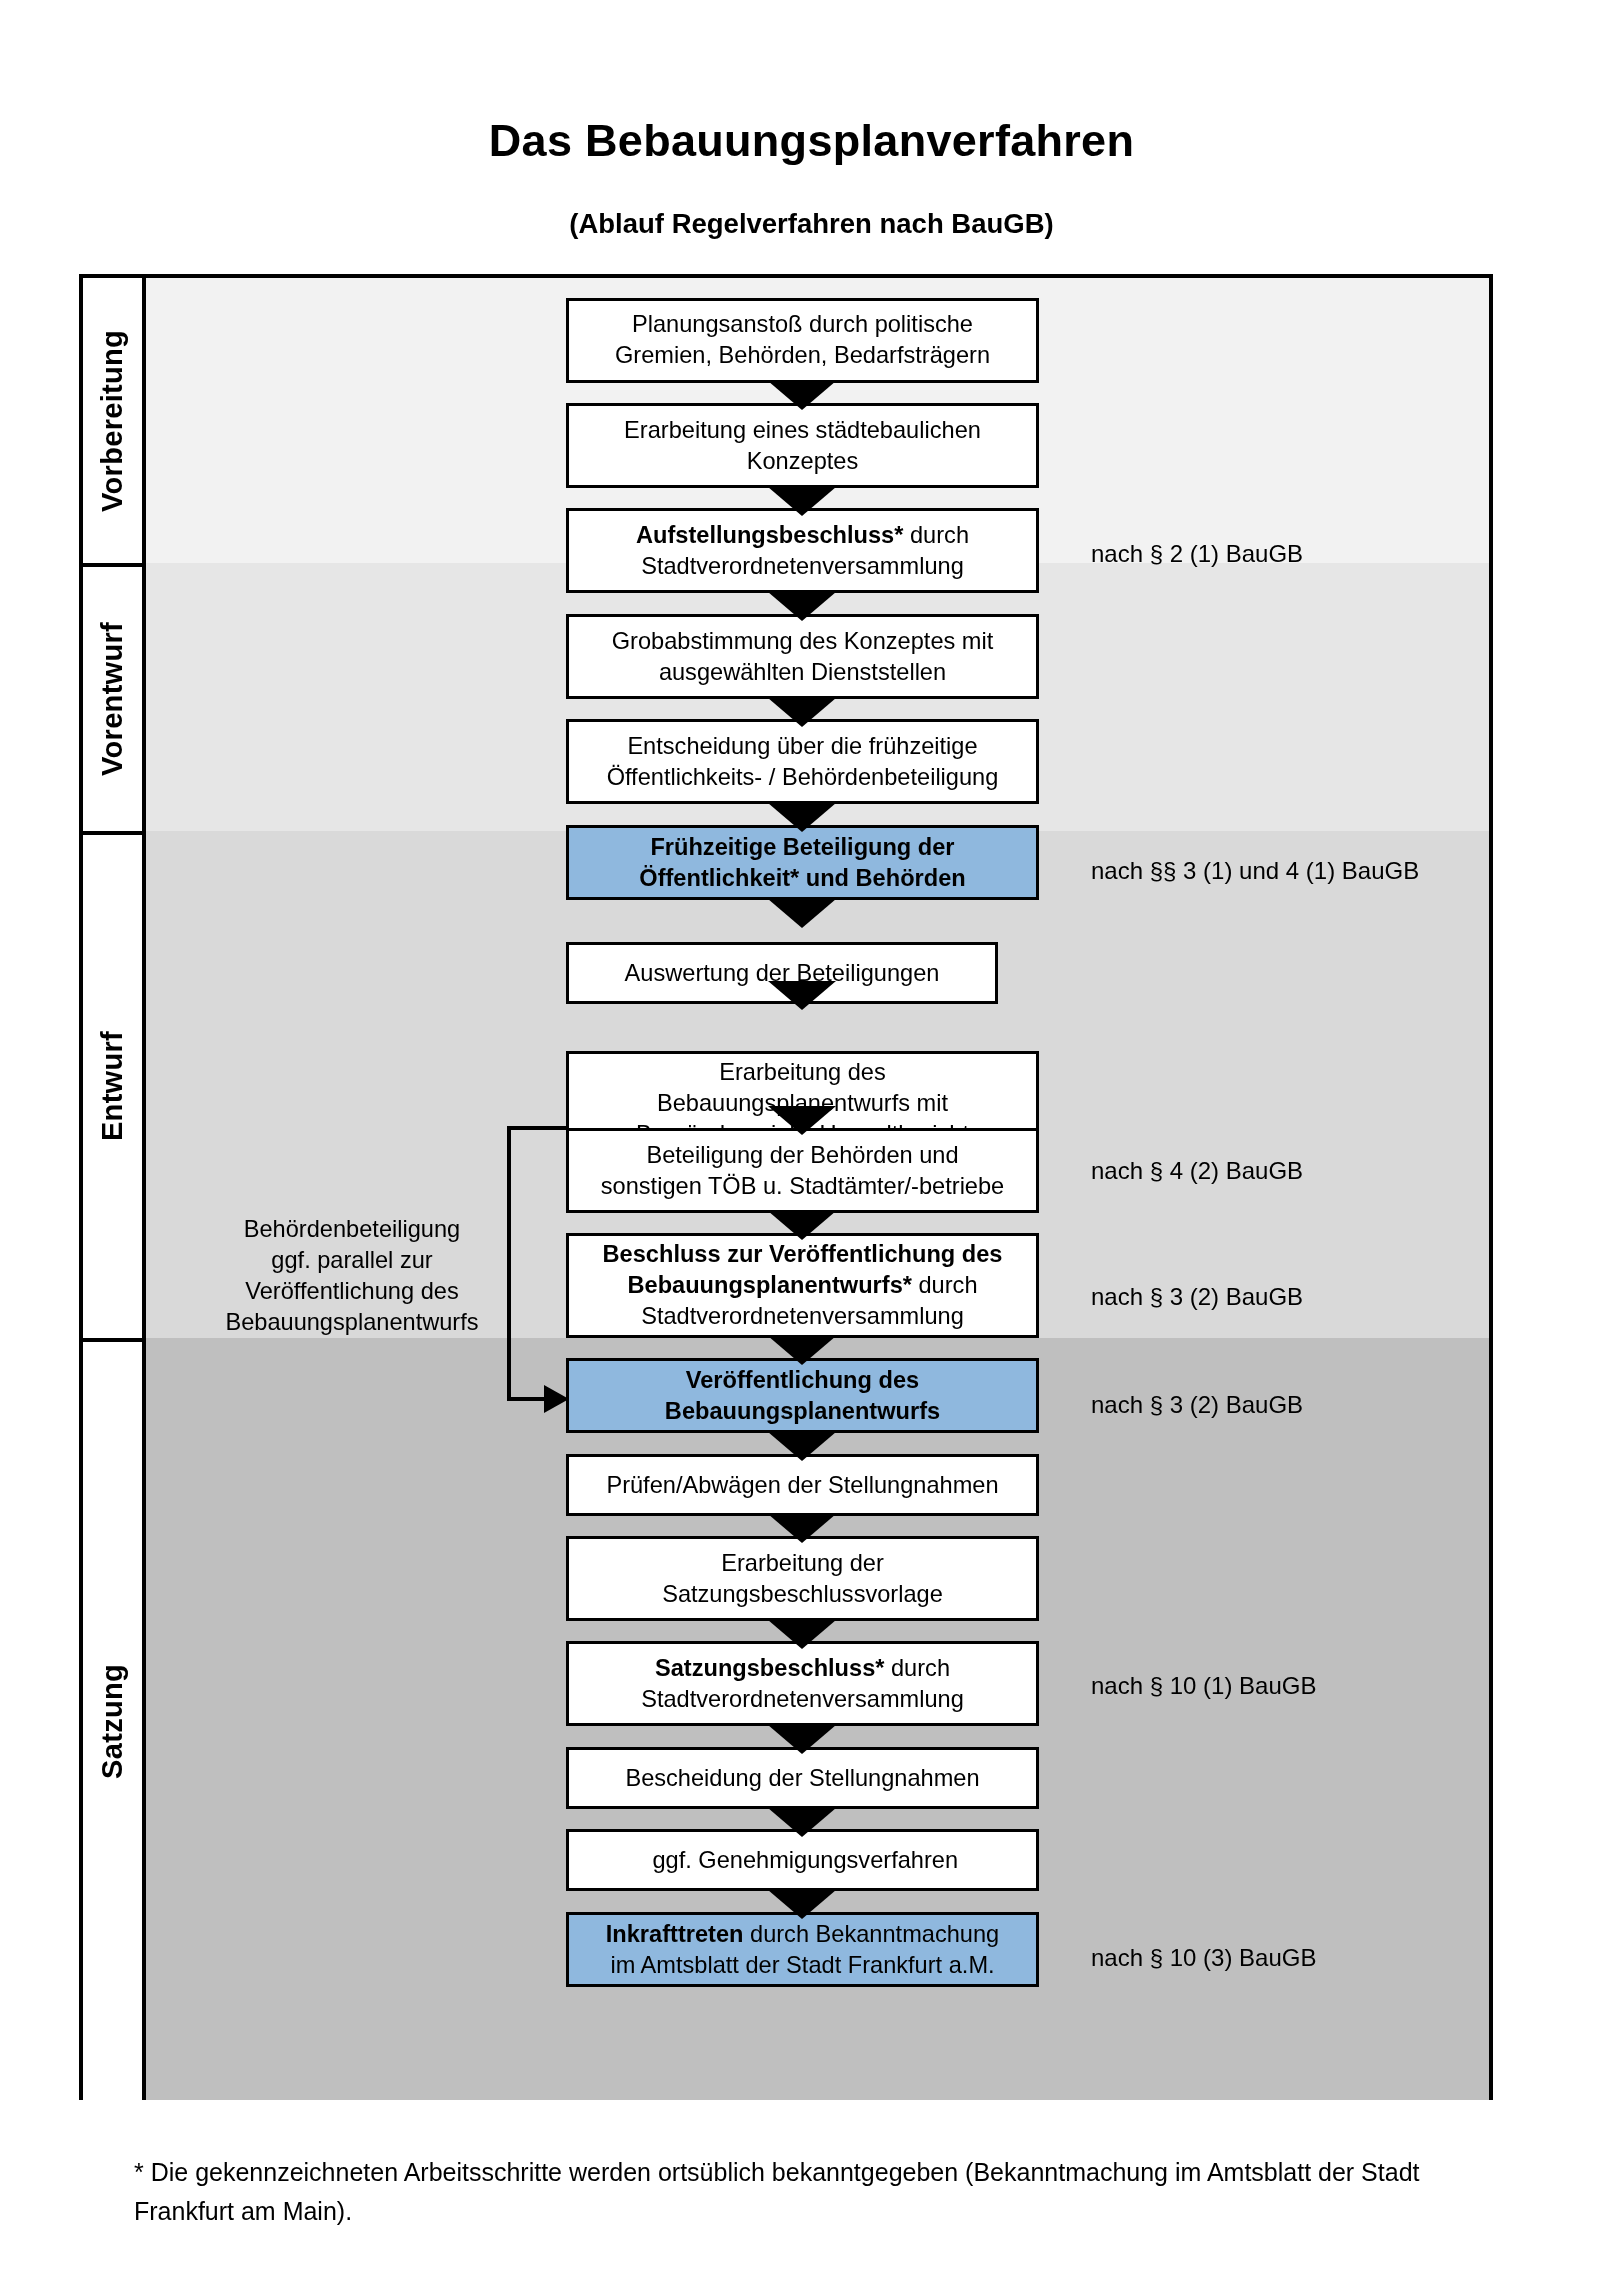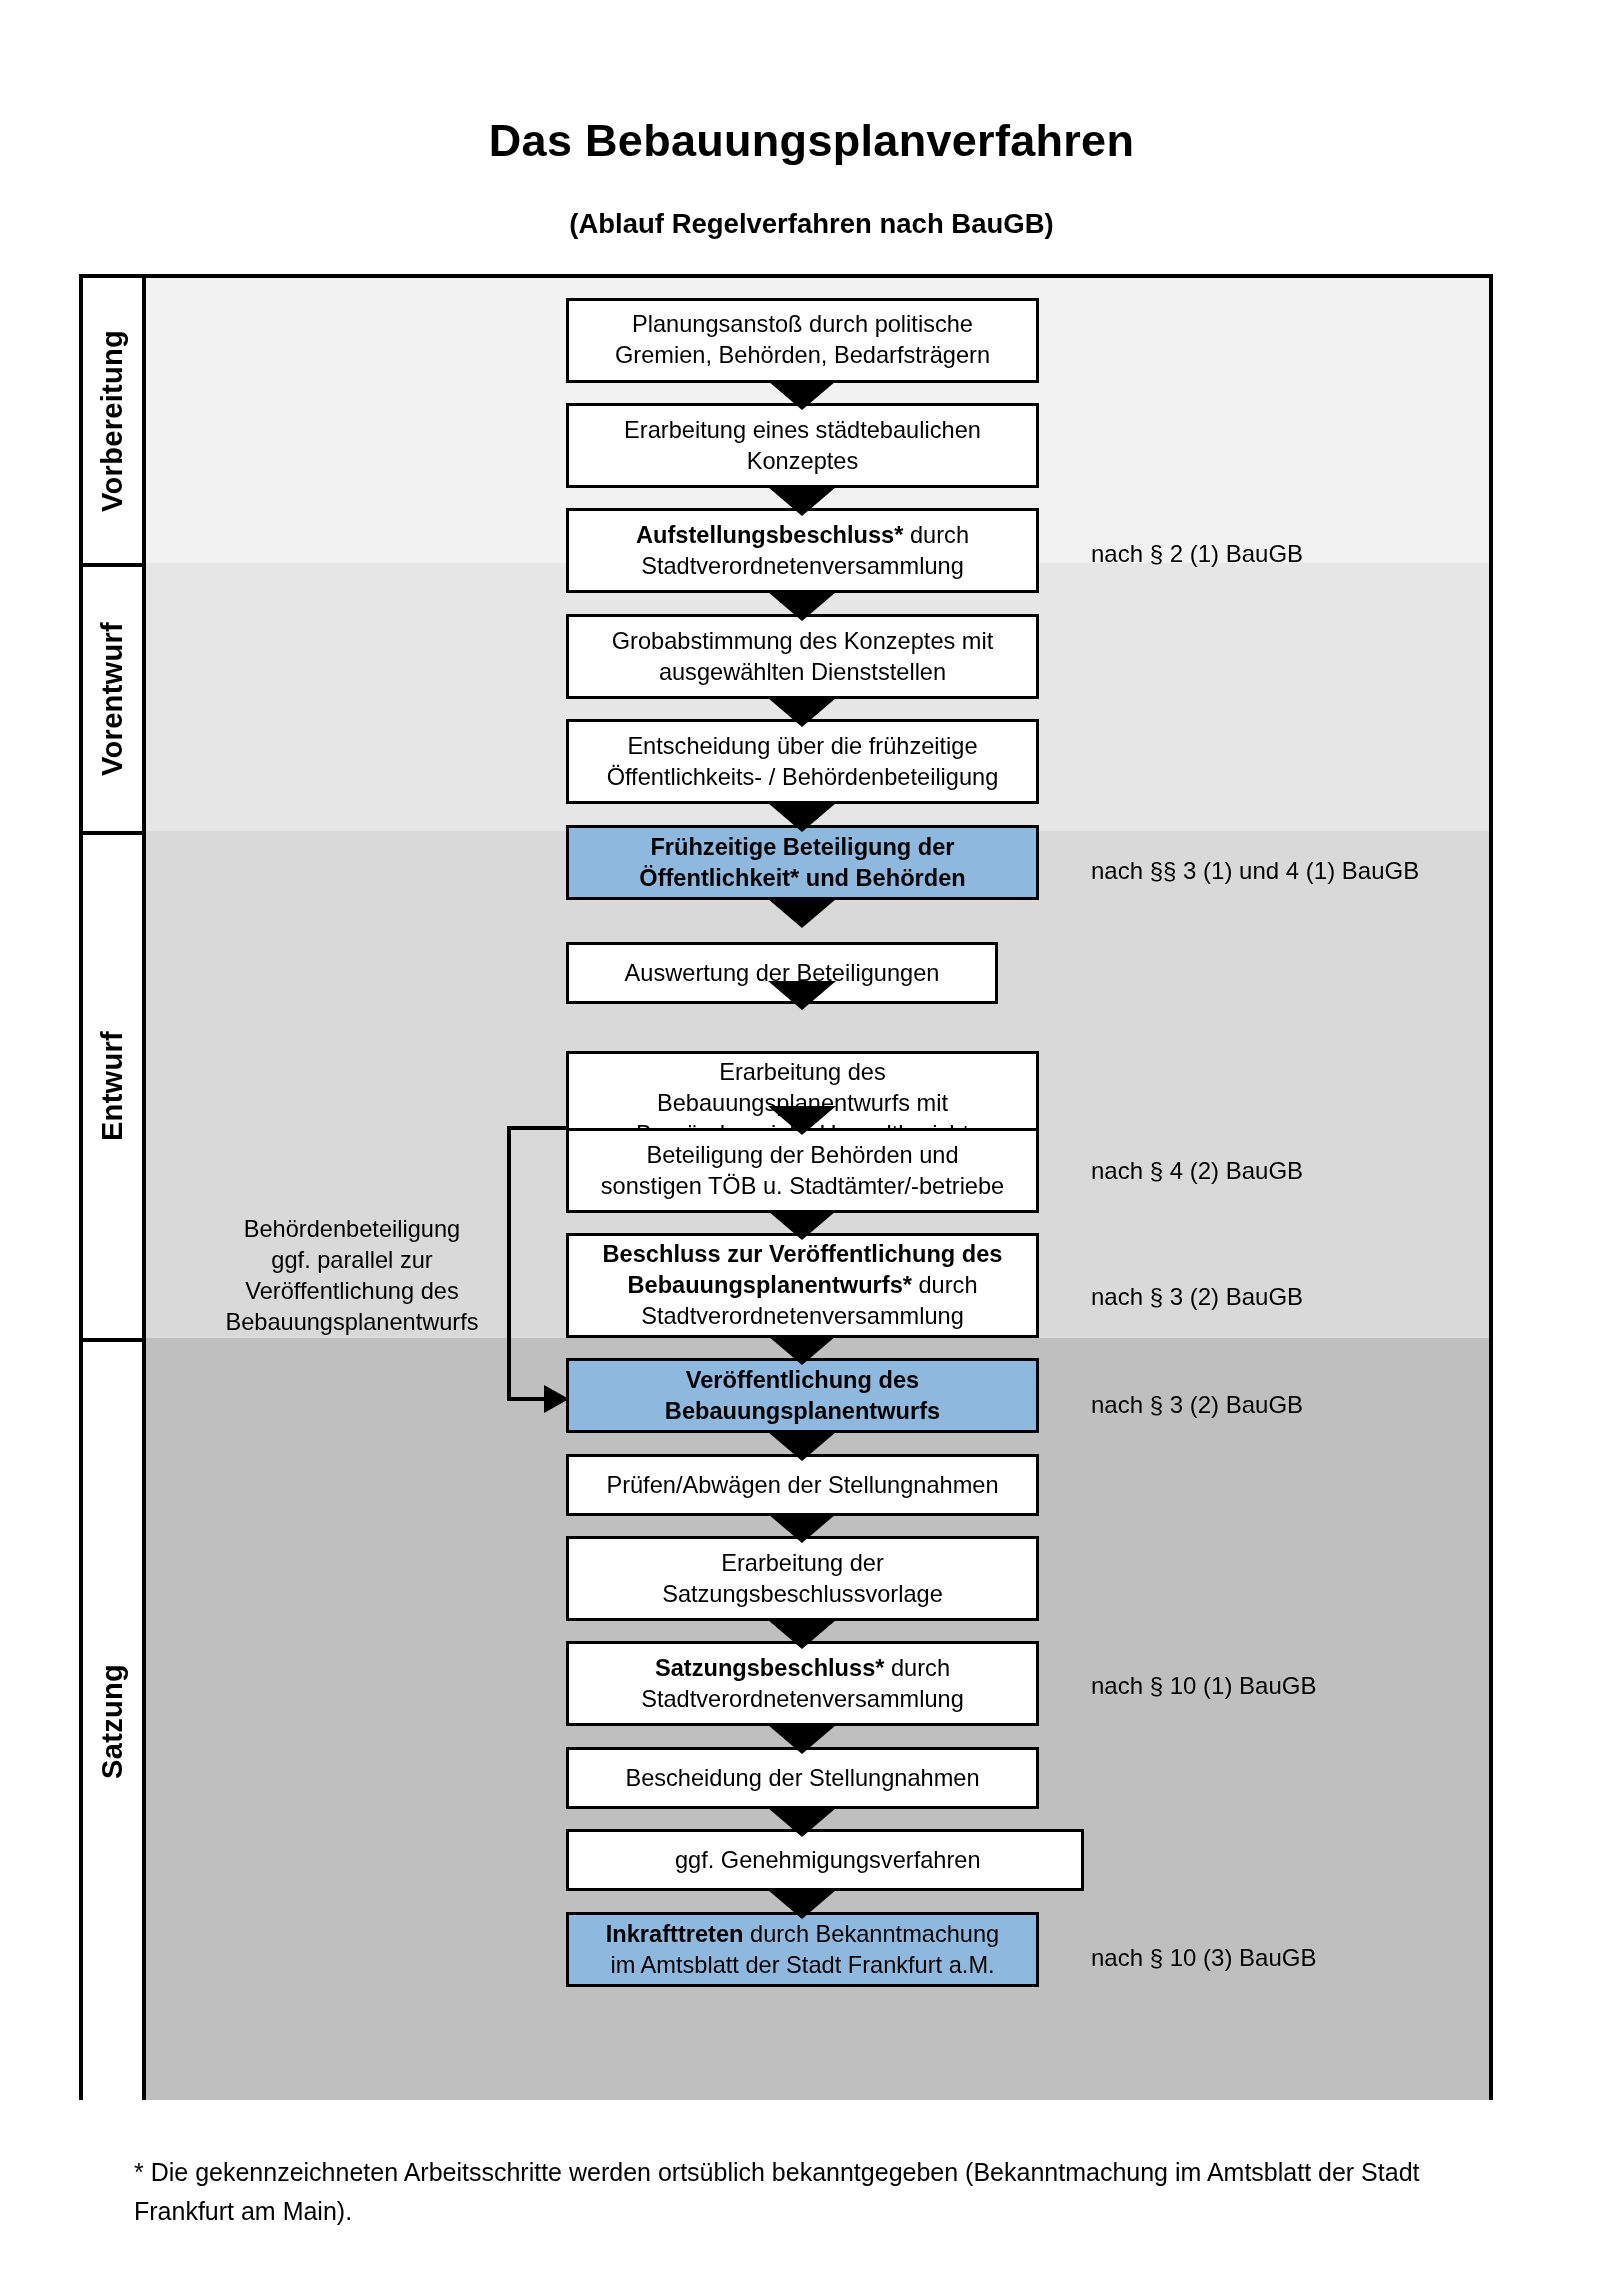--- a/index.html
+++ b/index.html
@@ -311,21 +311,21 @@
       <span>Stadtverordnetenversammlung</span>
     </span>
   </div>
   <div class="arrow" style="left:685px; top:1447px;"></div>
 
   <div class="node" style="left:483px; top:1469px; width:473px; height:62px;">
     <span>Bescheidung der Stellungnahmen</span>
   </div>
   <div class="arrow" style="left:685px; top:1530px;"></div>
 
-  <div class="node" style="left:483px; top:1551px; width:518px; height:62px;padding-left:12px;">
+  <div class="node" style="left:483px; top:1551px; width:473px; height:62px;padding-left:12px;">
     <span>ggf. Genehmigungsverfahren</span>
   </div>
   <div class="arrow" style="left:685px; top:1612px;"></div>
 
   <div class="node blue" style="left:483px; top:1634px; width:473px; height:75px;">
     <span>
       <b>Inkrafttreten</b><span> durch Bekanntmachung</span><br>
       <span>im Amtsblatt der Stadt Frankfurt a.M.</span>
     </span>
   </div>

